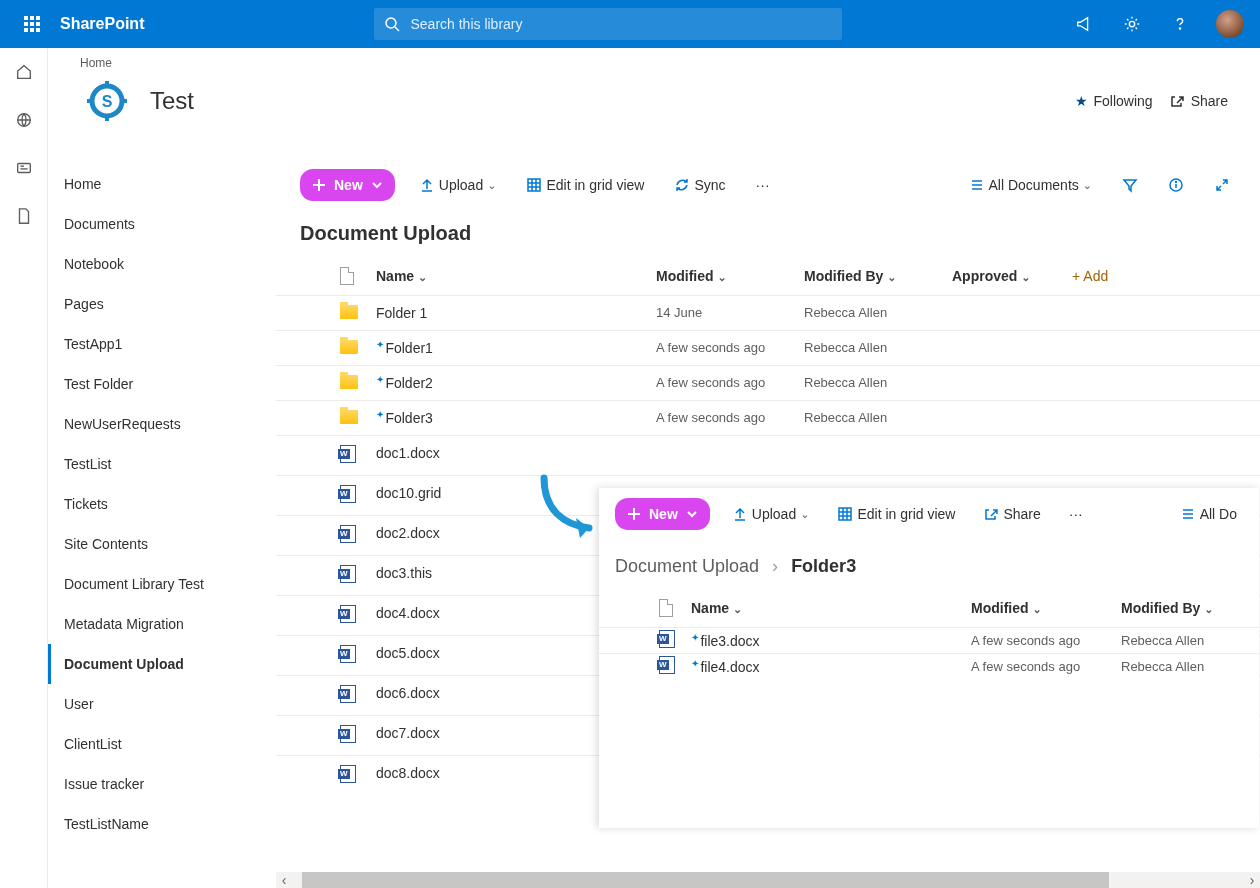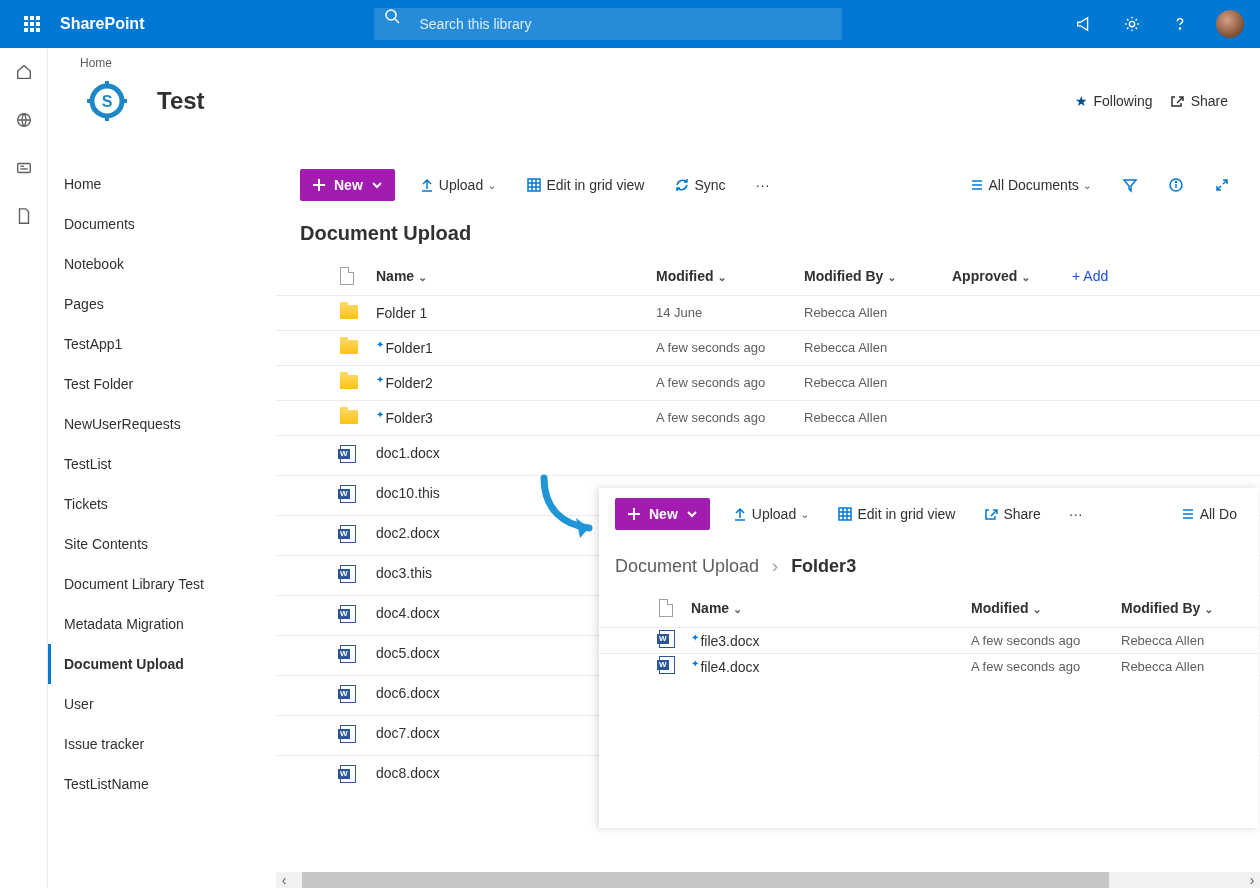--- a/index.html
+++ b/index.html
@@ -4,38 +4,38 @@
 <style>
 * { box-sizing: border-box; margin: 0; padding: 0; }
 body { font-family: "Segoe UI", -apple-system, sans-serif; font-size: 14px; color: #323130; overflow: hidden; width: 1260px; height: 888px; position: relative; }
 
 
 .topbar { height: 48px; background: #0078d4; color: #fff; display: flex; align-items: center; padding: 0 8px; }
 .waffle { width: 48px; height: 48px; display: flex; align-items: center; justify-content: center; cursor: pointer; }
 .waffle-grid { display: grid; grid-template-columns: repeat(3, 4px); grid-template-rows: repeat(3, 4px); gap: 2px; }
 .waffle-grid span { background: #fff; width: 4px; height: 4px; }
 .brand { font-size: 16px; font-weight: 600; margin-left: 4px; }
-.searchbox { margin-left: 230px; width: 468px; height: 32px; background: rgba(255,255,255,0.15); border-radius: 2px; display: flex; padding: 0 10px; color: #fff; gap: 9px; }
+.searchbox { margin-left: 230px; width: 468px; height: 32px; background: rgba(255,255,255,0.15); border-radius: 2px; display: flex; align-items: center; padding: 0 10px; color: #fff; }
 .searchbox input { background: transparent; border: none; outline: none; color: #fff; margin-left: 10px; flex: 1; font-size: 14px; }
 .searchbox input::placeholder { color: rgba(255,255,255,0.85); }
 .topbar-right { margin-left: auto; display: flex; align-items: center; gap: 8px; }
 .topbar-icon { width: 40px; height: 48px; display: flex; align-items: center; justify-content: center; cursor: pointer; }
 .avatar { width: 28px; height: 28px; border-radius: 50%; background: radial-gradient(circle at 40% 35%, #d4a08a 0%, #8b5a3c 60%, #4a3020 100%); margin: 0 8px; }
 
 
 .leftrail { position: absolute; top: 48px; left: 0; width: 48px; bottom: 0; background: #fff; border-right: 1px solid #edebe9; }
 .rail-icon { width: 48px; height: 48px; display: flex; align-items: center; justify-content: center; cursor: pointer; color: #605e5c; }
 
 
 .header-area { position: absolute; top: 48px; left: 48px; right: 0; height: 108px; background: #fff; padding: 8px 32px; }
 .breadcrumb { font-size: 12px; color: #605e5c; margin-bottom: 4px; }
 .site-header { display: flex; align-items: center; justify-content: space-between; }
 .site-title-row { display: flex; align-items: center; gap: 16px; }
 .site-logo { width: 54px; height: 54px; display: flex; align-items: center; justify-content: center; }
-.site-title { font-size: 24px; font-weight: 700; margin-left: 7px; }
+.site-title { font-size: 24px; font-weight: 400; }
 .site-actions { display: flex; gap: 16px; align-items: center; }
 .site-action-btn { display: flex; align-items: center; gap: 6px; cursor: pointer; color: #323130; }
 .star-filled { color: #004e8c; }
 
 
 .content-wrap { position: absolute; top: 156px; left: 48px; right: 0; bottom: 0; display: flex; }
 
 
 .sidenav { width: 228px; background: #fff; overflow-y: auto; padding: 8px 0; position: relative; }
 .sidenav::-webkit-scrollbar { width: 16px; }
@@ -43,39 +43,39 @@
 .sidenav::-webkit-scrollbar-track { background: #f3f2f1; }
 .sidenav-item { padding: 12px 16px; cursor: pointer; color: #323130; font-size: 14px; }
 .sidenav-item.active { border-left: 3px solid #0078d4; padding-left: 13px; font-weight: 600; }
 
 
 .main-col { flex: 1; background: #fff; overflow: auto; position: relative; }
 
 
 .cmdbar { height: 58px; display: flex; align-items: center; padding: 0 24px; gap: 18px; }
 .btn-primary { background: #03787c; color: #fff; padding: 8px 12px; border-radius: 2px; display: flex; align-items: center; gap: 8px; cursor: pointer; font-weight: 600; }
-.btn-primary.dark { background: #a21caf; }
+.btn-primary.dark { background: #d946ef; border-radius: 13px; }
 .cmd-btn { display: flex; align-items: center; gap: 4px; cursor: pointer; color: #323130; padding: 4px 6px; }
 .cmd-icon { color: #0078d4; }
 .cmdbar-right { margin-left: auto; display: flex; align-items: center; gap: 18px; }
 .chev { font-size: 11px; color: #605e5c; }
 
 
 .lib-title { font-size: 20px; font-weight: 600; padding: 8px 24px 12px; }
 
 
 .doc-table { width: 100%; }
 .doc-table .thead { display: flex; align-items: center; padding: 10px 24px; color: #323130; font-weight: 600; font-size: 14px; }
 .col-check { width: 40px; }
 .col-icon { width: 36px; }
 .col-name { width: 280px; }
 .col-mod { width: 148px; }
 .col-by { width: 148px; }
 .col-app { width: 120px; }
-.col-add { flex: 1; color: #1d4ed8; font-weight: 400; }
+.col-add { flex: 1; color: #a16207; font-weight: 400; }
 .doc-row { display: flex; align-items: flex-start; padding: 9px 24px; border-top: 1px solid #edebe9; font-size: 14px; }
 .doc-row .col-mod, .doc-row .col-by { color: #605e5c; font-size: 13px; }
 
 
 .folder-icon { width: 18px; height: 14px; background: linear-gradient(#ffd75e, #fec10f); border-radius: 1px; position: relative; }
 .folder-icon::before { content: ''; position: absolute; top: -3px; left: 0; width: 8px; height: 3px; background: #ffd75e; border-radius: 1px 1px 0 0; }
 .word-icon { width: 16px; height: 18px; border: 1px solid #2b579a; background: #fff; position: relative; display: inline-block; }
 .word-icon::after { content: 'W'; position: absolute; left: -3px; top: 3px; background: #2b579a; color: #fff; font-size: 8px; font-weight: bold; padding: 1px 2px; line-height: 1; }
 .file-icon { width: 14px; height: 18px; border: 1px solid #a19f9d; background: #fff; position: relative; }
 .file-icon::after { content: ''; position: absolute; top: -1px; right: -1px; width: 5px; height: 5px; background: #fff; border-left: 1px solid #a19f9d; border-bottom: 1px solid #a19f9d; }
@@ -218,20 +218,21 @@
       <div class="sidenav-item">TestApp1</div>
       <div class="sidenav-item">Test Folder</div>
       <div class="sidenav-item">NewUserRequests</div>
       <div class="sidenav-item">TestList</div>
       <div class="sidenav-item">Tickets</div>
       <div class="sidenav-item">Site Contents</div>
       <div class="sidenav-item">Document Library Test</div>
       <div class="sidenav-item">Metadata Migration</div>
       <div class="sidenav-item active">Document Upload</div>
       <div class="sidenav-item">User</div>
+      <div class="sidenav-item">ClientList</div>
       <div class="sidenav-item">Issue tracker</div>
       <div class="sidenav-item">TestListName</div>
     </div>
 
   <div class="main-col">
 
     <div class="cmdbar">
       <div class="btn-primary dark">
         <svg width="14" height="14" viewBox="0 0 14 14" stroke="#fff" stroke-width="2">
             <line x1="7" y1="1" x2="7" y2="13"></line>
@@ -362,21 +363,21 @@
             <div class="col-icon"><div class="word-icon"></div></div>
             <div class="col-name">doc1.docx</div>
             <div class="col-mod"></div>
             <div class="col-by"></div>
             <div class="col-app"></div>
             <div class="col-add"></div>
           </div>
           <div class="doc-row">
             <div class="col-check"></div>
             <div class="col-icon"><div class="word-icon"></div></div>
-            <div class="col-name">doc10.this</div>
+            <div class="col-name">doc10.grid</div>
             <div class="col-mod"></div>
             <div class="col-by"></div>
             <div class="col-app"></div>
             <div class="col-add"></div>
           </div>
           <div class="doc-row">
             <div class="col-check"></div>
             <div class="col-icon"><div class="word-icon"></div></div>
             <div class="col-name">doc2.docx</div>
             <div class="col-mod"></div>

